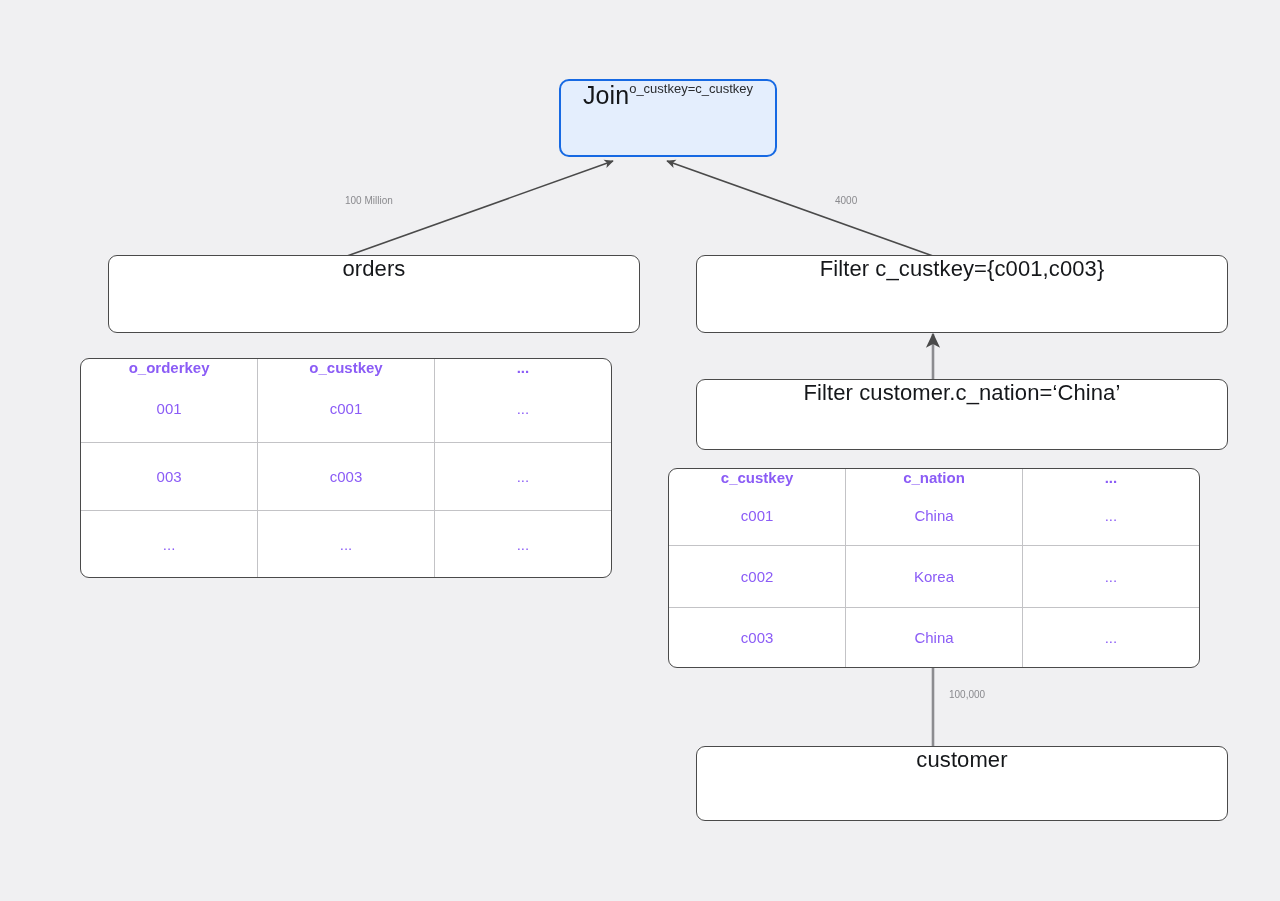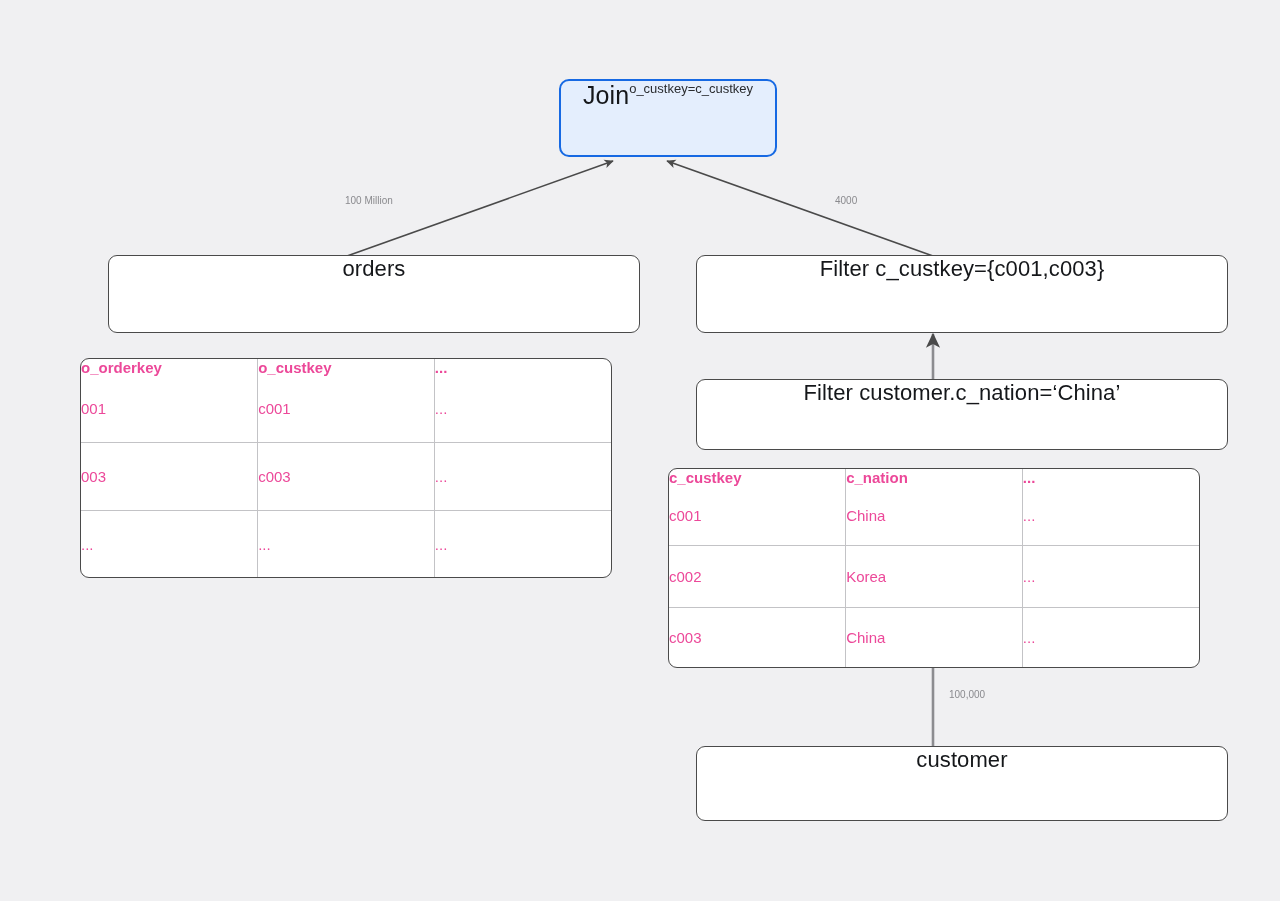--- a/index.html
+++ b/index.html
@@ -72,24 +72,24 @@
     overflow: hidden;
     z-index: 2;
   }
   .tbl table {
     width: 100%;
     height: 100%;
     border-collapse: collapse;
     table-layout: fixed;
   }
   .tbl th, .tbl td {
-    text-align: left;
+    text-align: center;
     vertical-align: middle;
     font-size: 15px;
-    color: #ec4899;
+    color: #8b5cf6;
     padding: 0;
     border-right: 1.5px solid #c3c3c6;
     border-bottom: 1.5px solid #c3c3c6;
     font-weight: 400;
     white-space: nowrap;
   }
   .tbl th {
     font-weight: 700;
   }
   .tbl th:last-child, .tbl td:last-child {

